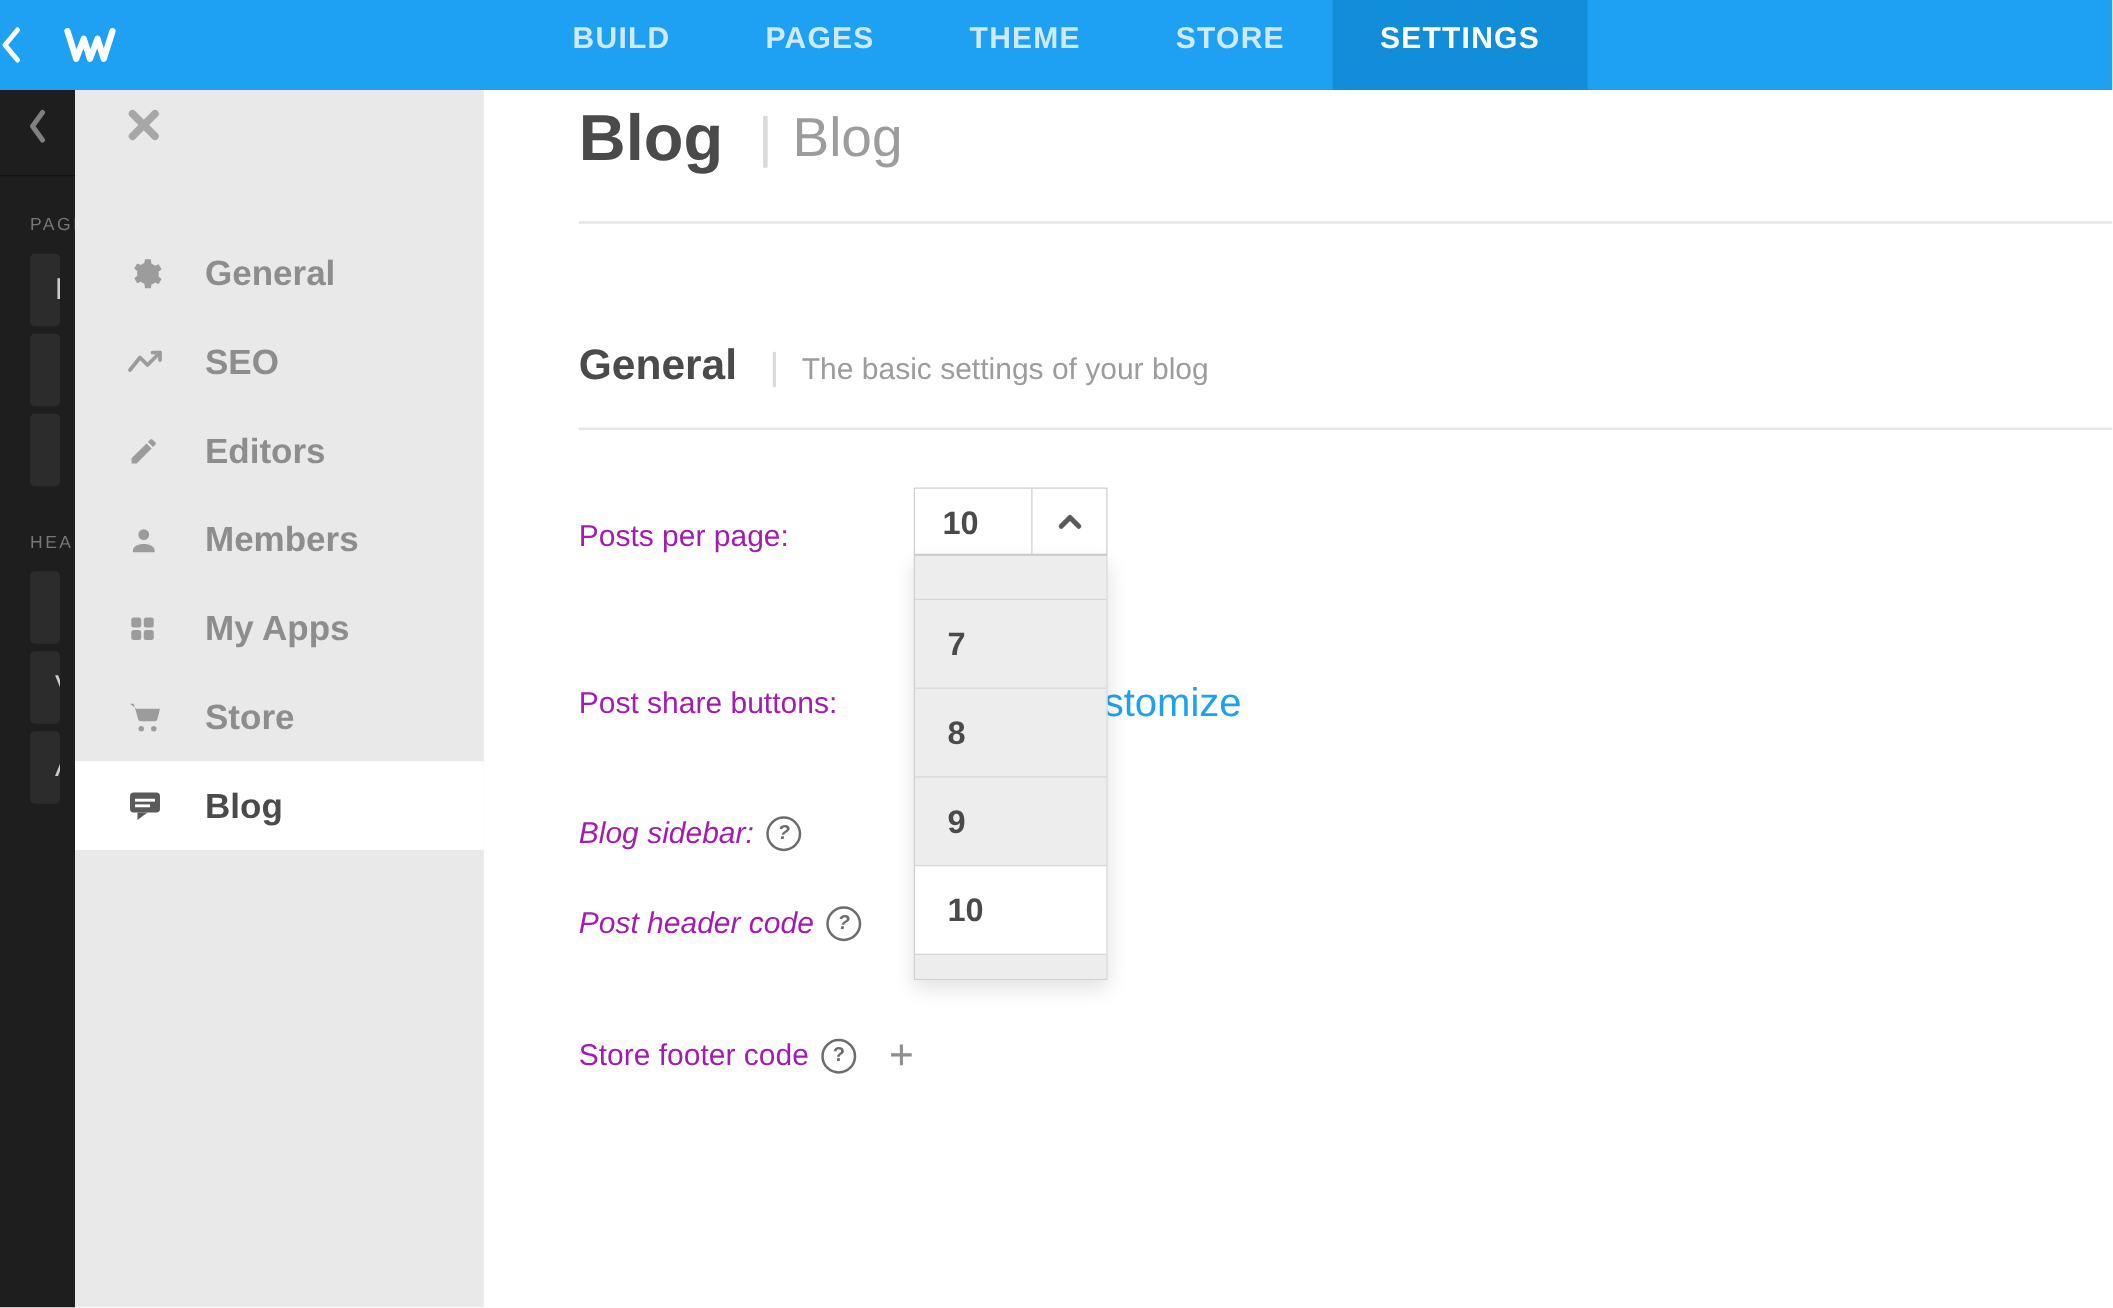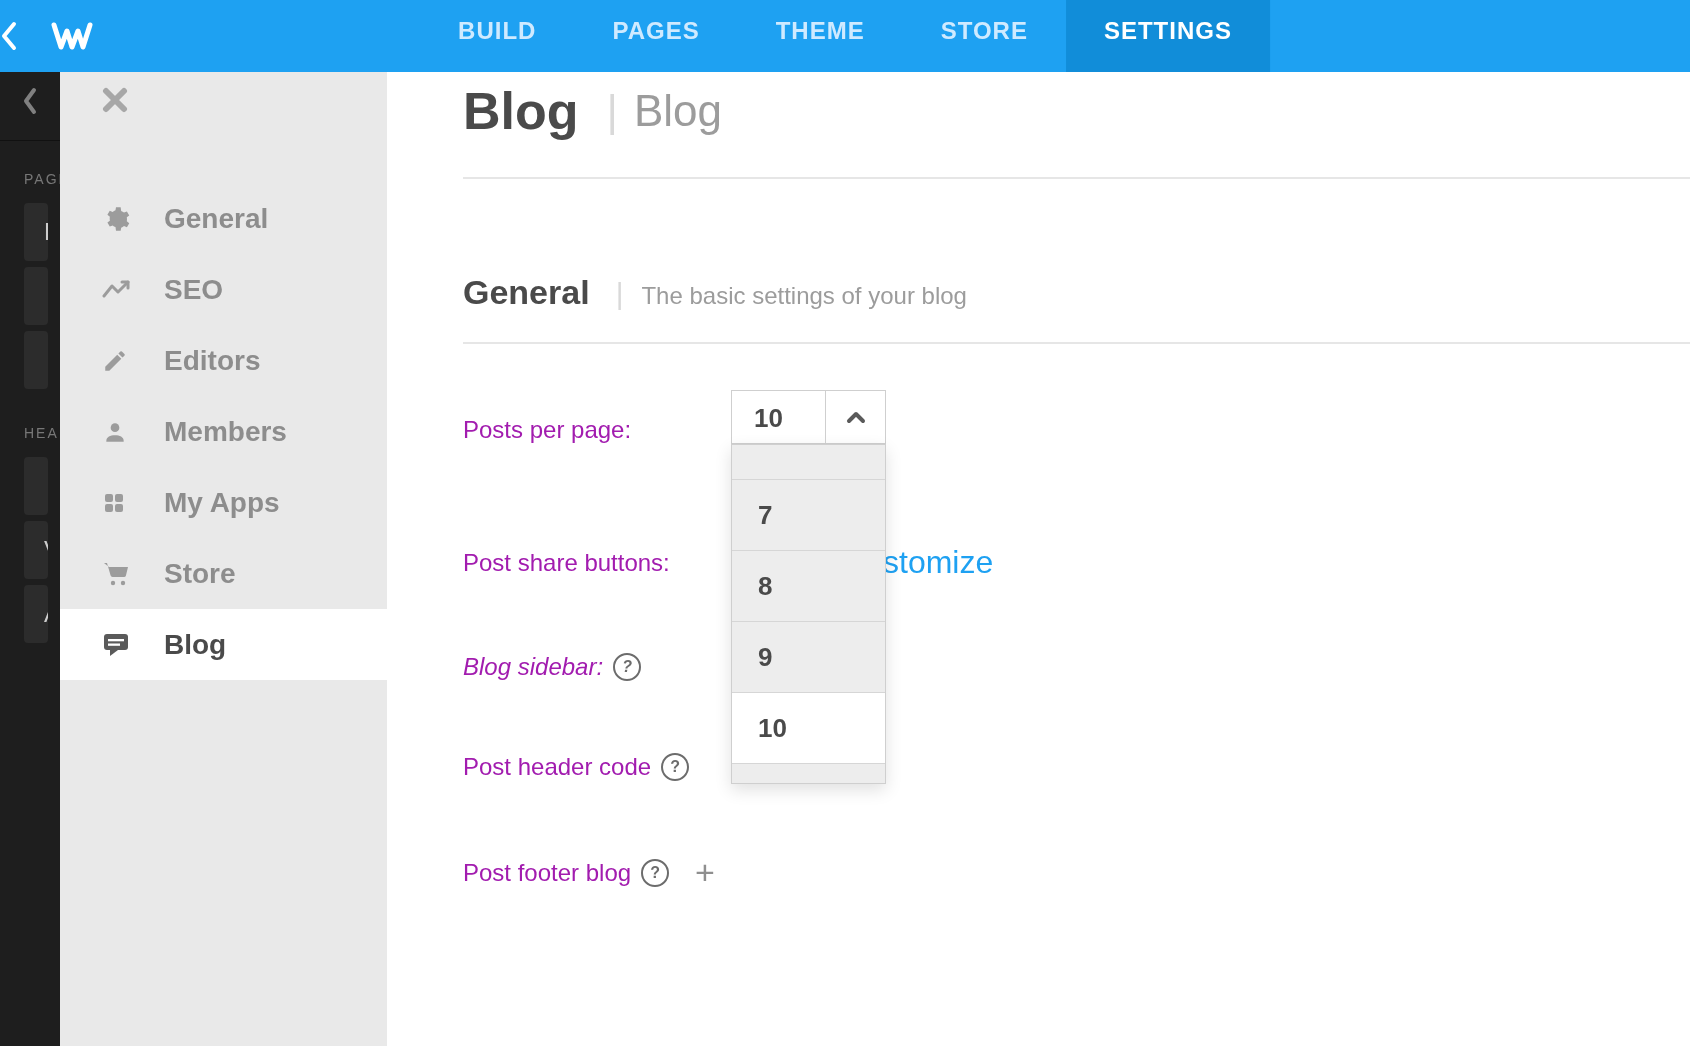--- a/index.html
+++ b/index.html
@@ -455,23 +455,23 @@
   <div class="field-row" style="margin-top:100px;">
     <span class="field-label" style="width:420px;">Post share buttons:</span>
     <span class="customize-link">stomize</span>
   </div>
 
   <div class="field-row" style="margin-top:72px;font-style:italic;">
     <span class="field-label" style="width:auto;">Blog sidebar:</span>
     <span class="help-circle">?</span>
   </div>
 
-  <div class="field-row" style="margin-top:72px;">
+  <div class="field-row" style="margin-top:44px;font-style:italic;">
     <span class="field-label" style="width:auto;">Post header code</span>
     <span class="help-circle">?</span>
   </div>
 
   <div class="field-row" style="margin-top:72px;">
-    <span class="field-label" style="width:auto;">Post footer blog</span>
+    <span class="field-label" style="width:auto;">Store footer code</span>
     <span class="help-circle">?</span>
     <span class="plus-icon">+</span>
   </div>
 </div>
 
 </body></html>

